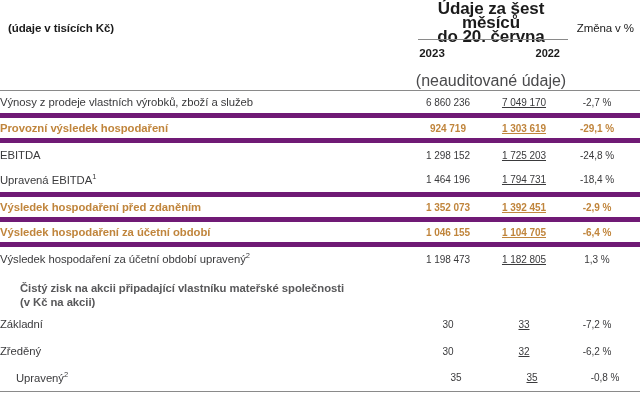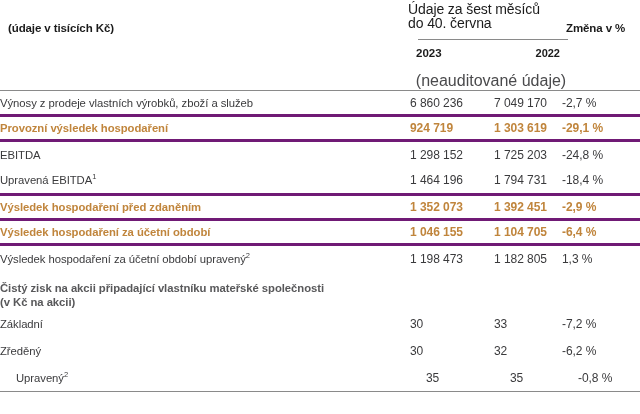--- a/index.html
+++ b/index.html
@@ -34,52 +34,52 @@
     font-size: 11.5px;
     font-weight: bold;
     color: #1b1b1b;
     letter-spacing: -0.1px;
   }
   .hdr-period {
     position: absolute;
     left: 408px;
     top: 2px;
     width: 166px;
-    text-align: left;
-    font-size: 14px;
-    font-weight: normal;
+    text-align: center;
+    font-size: 17px;
+    font-weight: bold;
     color: #1b1b1b;
     line-height: 14px;
     letter-spacing: -0.1px;
   }
   .hdr-change {
     position: absolute;
     left: 566px;
     top: 22px;
     width: 68px;
-    text-align: left;
+    text-align: right;
     font-size: 11.5px;
-    font-weight: bold;
+    font-weight: normal;
     color: #1b1b1b;
     letter-spacing: -0.1px;
   }
   .hdr-rule {
     position: absolute;
     left: 418px;
     top: 39px;
     width: 150px;
     height: 1px;
     background: #8a8a8a;
   }
   .hdr-y2023 {
     position: absolute;
-    left: 416px;
+    left: 396px;
     top: 47px;
     width: 72px;
-    text-align: left;
+    text-align: center;
     font-size: 11.5px;
     font-weight: bold;
     color: #1b1b1b;
   }
   .hdr-y2022 {
     position: absolute;
     left: 494px;
     top: 47px;
     width: 66px;
     text-align: right;
@@ -115,48 +115,48 @@
   tr.row { height: 25px; }
   tr.row.tall { height: 27px; }
 
   td.lbl {
     padding-left: 8px;
     font-size: 11.3px;
     color: #3a3a3c;
     letter-spacing: -0.05px;
   }
   td.num {
-    text-align: left;
-    font-size: 12px;
+    text-align: center;
+    font-size: 10px;
     color: #3a3a3c;
     letter-spacing: -0.05px;
   }
   td.num.v2023 { padding-right: 8px; }
-  td.num.v2022 { padding-right: 8px; }
+  td.num.v2022 { padding-right: 8px; text-decoration: underline; }
   td.num.vchg  { padding-right: 8px; }
 
   
   tr.accent td {
     color: #c0853c;
     font-weight: bold;
   }
   tr.accent td.lbl { color: #c0853c; }
 
   
   tr.sep-gray-top td    { border-top: 1.4px solid #8a8a8a; }
-  tr.sep-orange-bot td  { border-bottom: 3px solid #701a75; margin-left: 44px; }
+  tr.sep-orange-bot td  { border-bottom: 5px solid #701a75; margin-left: 44px; }
   tr.sep-gray-bot td    { border-bottom: 1.4px solid #8a8a8a; padding-left: 16px; }
 
   
   tr.section-head td {
     padding-top: 9px;
     padding-bottom: 2px;
   }
   .sec-title {
-    padding-left: 0;
+    padding-left: 20px;
     font-size: 11.3px;
     font-weight: bold;
     color: #58585a;
     line-height: 14px;
     letter-spacing: -0.05px;
   }
 
   sup {
     font-size: 7.5px;
     vertical-align: super;
@@ -166,21 +166,21 @@
 </head>
 <body>
 
 <div id="sheet">
 
   <div class="hdr">
     <div class="hdr-units">(údaje v tisících Kč)</div>
 
     <div class="hdr-period">
       <div>Údaje za šest měsíců</div>
-      <div>do 40. června</div>
+      <div>do 20. června</div>
     </div>
 
     <div class="hdr-change">Změna v %</div>
 
     <div class="hdr-rule"></div>
 
     <div class="hdr-y2023">2023</div>
     <div class="hdr-y2022">2022</div>
 
     <div class="hdr-unaudited">(neauditované údaje)</div>

